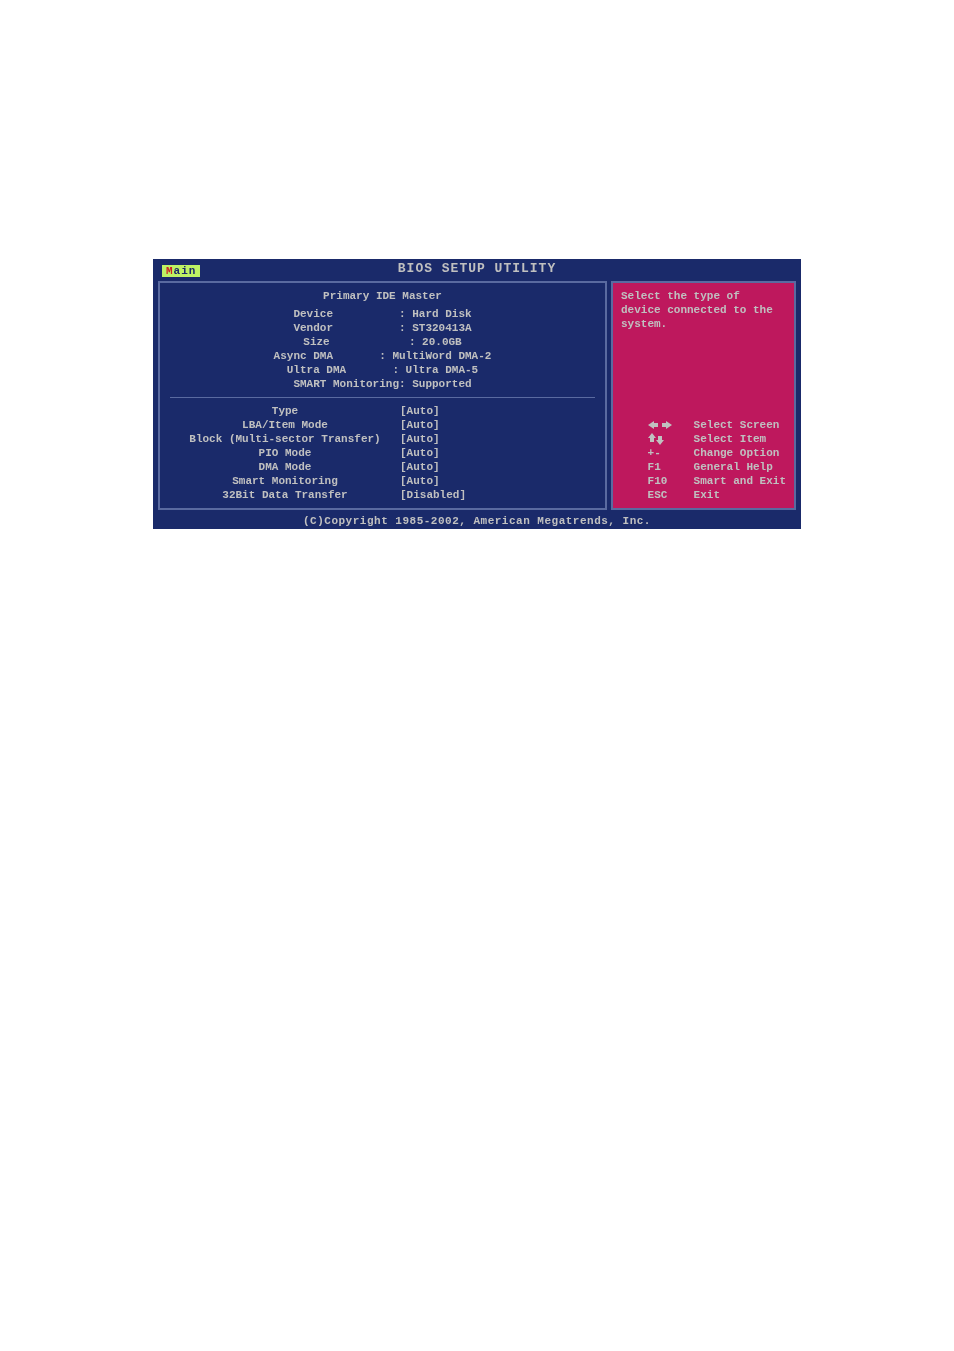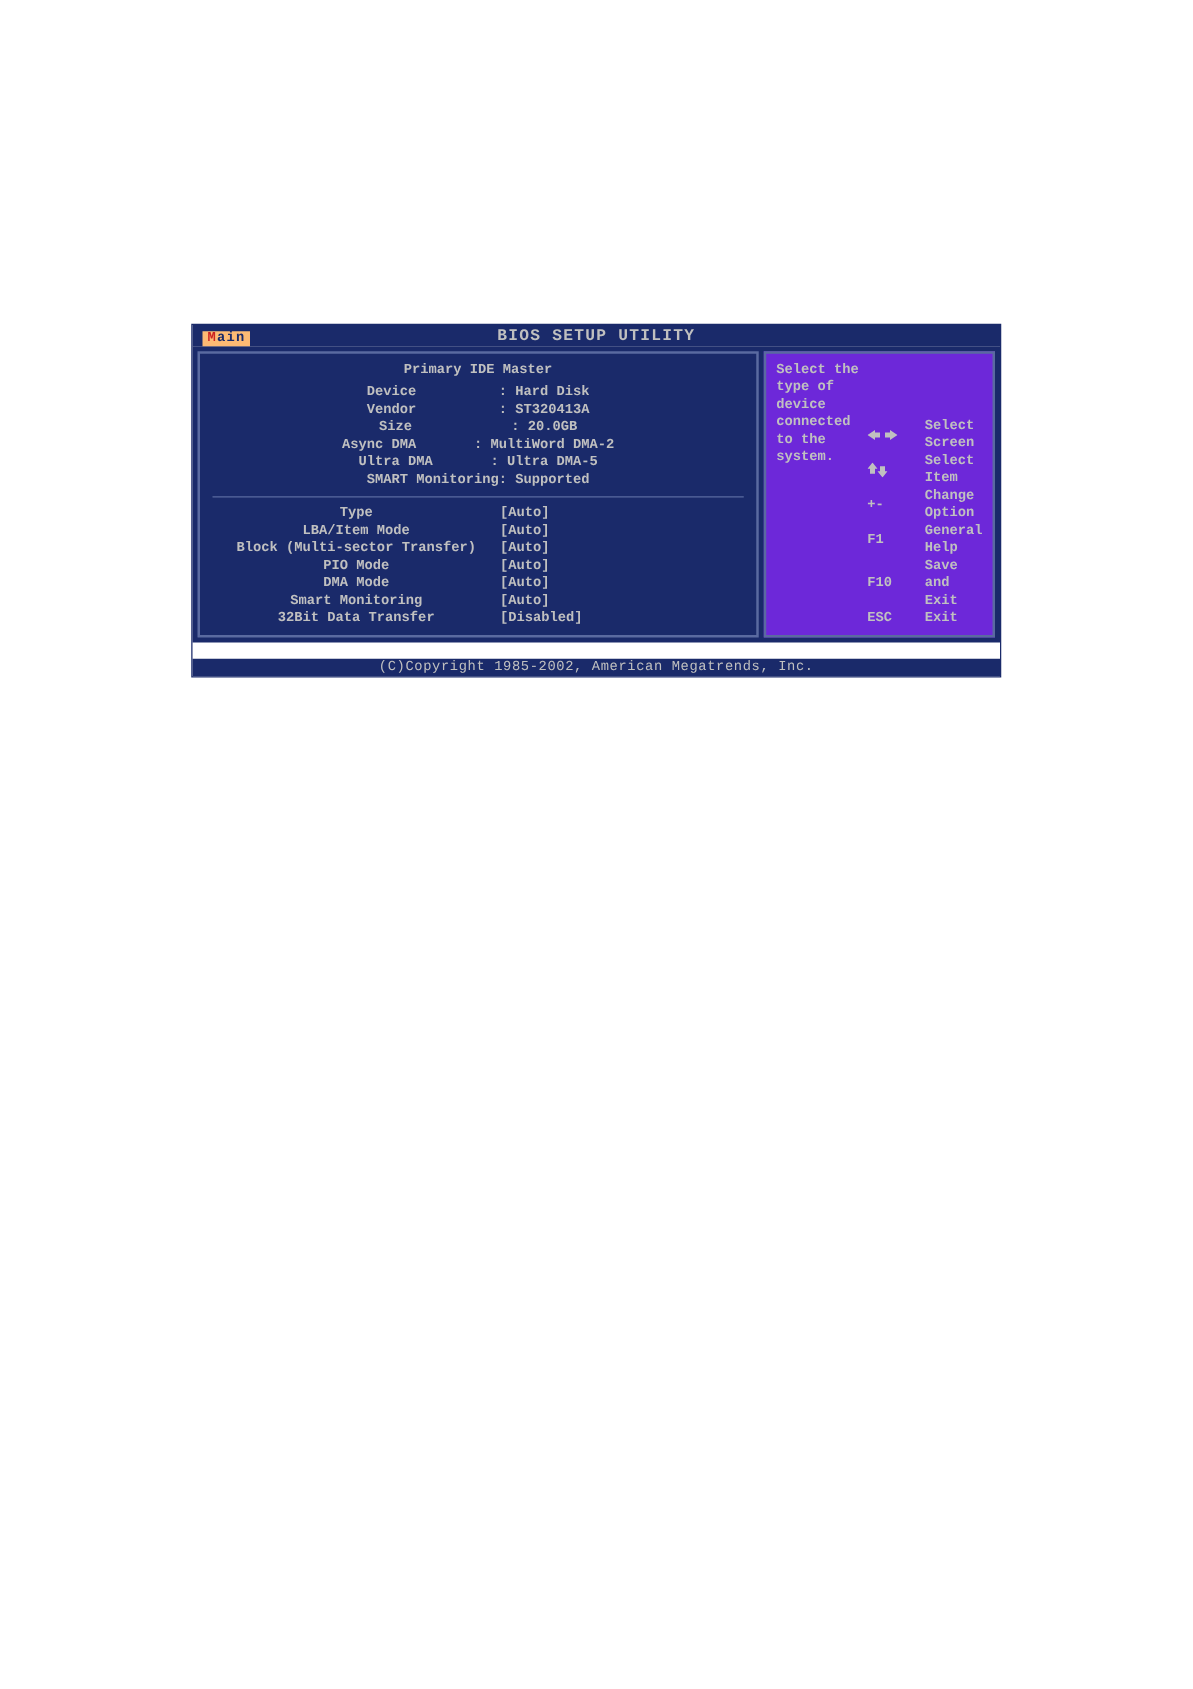--- a/index.html
+++ b/index.html
@@ -30,21 +30,21 @@
       padding: 2px 0;
       letter-spacing: 1px;
       position: relative;
       height: 17px;
       line-height: 13px;
     }
     .tab {
       position: absolute;
       left: 8px;
       bottom: 0;
-      background: #fdba74;
+      background: #bef264;
       padding: 0 4px;
       font-size: 11px;
       font-weight: bold;
       color: #1a2a6a;
       height: 12px;
       line-height: 12px;
     }
     .tab-text {
       color: #1a2a6a;
     }
@@ -64,28 +64,29 @@
       padding: 6px 10px;
       color: #c0c0c0;
       font-size: 11px;
       font-weight: bold;
       line-height: 14px;
       text-align: center;
     }
     .help-panel {
       width: 185px;
       border: 2px solid #5a6aa0;
-      background: #6d28d9;
+      background: #be185d;
       padding: 6px 8px;
       color: #c0c0c0;
       font-size: 11px;
       font-weight: bold;
       line-height: 14px;
       display: flex;
-      flex-direction: row;
+      flex-direction: column;
+      align-items: flex-end;
     }
     .section-title {
       margin-bottom: 4px;
     }
     .info-row {
       white-space: pre;
     }
     .info-block {
       border-bottom: 1px solid #5a6aa0;
       padding-bottom: 6px;
@@ -117,24 +118,23 @@
       flex: 1;
     }
     .arrow-icon svg {
       display: block;
     }
     .footer-bar {
       background: #1a2a6a;
       color: #c0c0c0;
       text-align: center;
       font-size: 11px;
-      font-weight: normal;
+      font-weight: bold;
       padding: 1px 0;
       letter-spacing: 0.5px;
-      margin-top: 13px;
     }
   </style>
 </head>
 <body>
 
 <div class="bios-window">
   <div class="title-bar">
     <span>BIOS SETUP UTILITY</span>
     <div class="tab">
       <span class="tab-text"><span class="accel">M</span><span>ain</span></span>
@@ -190,21 +190,21 @@
         <div class="legend-row">
           <span class="legend-key">+-</span>
           <span class="legend-text">Change Option</span>
         </div>
         <div class="legend-row">
           <span class="legend-key">F1</span>
           <span class="legend-text">General Help</span>
         </div>
         <div class="legend-row">
           <span class="legend-key">F10</span>
-          <span class="legend-text">Save and Exit</span>
+          <span class="legend-text">Smart and Exit</span>
         </div>
         <div class="legend-row">
           <span class="legend-key">ESC</span>
           <span class="legend-text">Exit</span>
         </div>
       </div>
     </div>
   </div>
 
   <div class="footer-bar">

